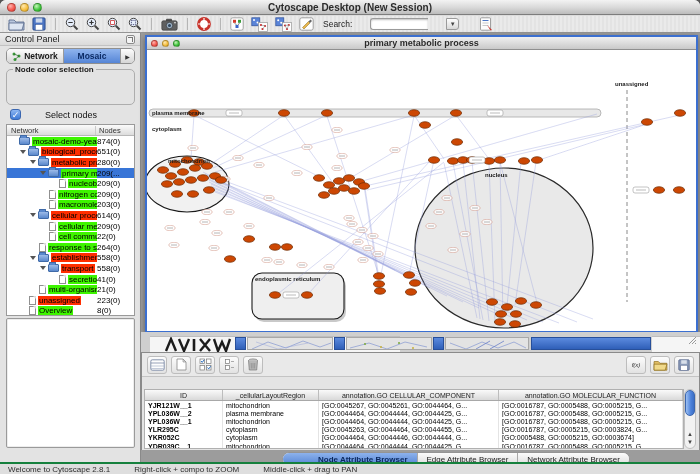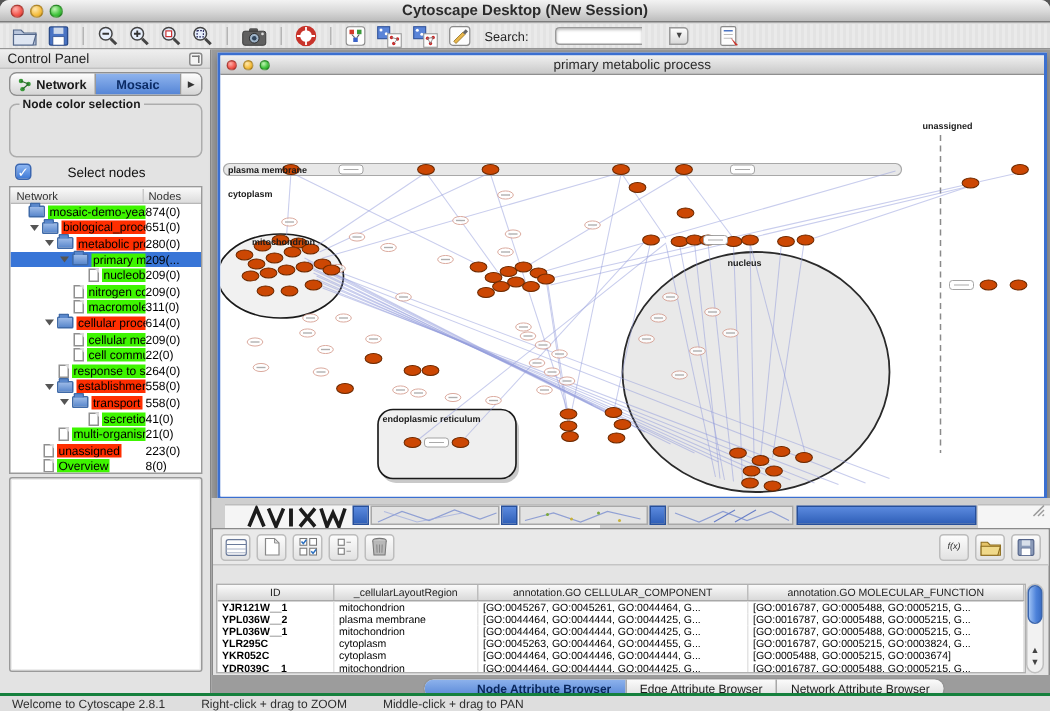--- a/index.html
+++ b/index.html
@@ -85,21 +85,21 @@
   
   .desktop{position:absolute;left:141px;top:33px;right:0;bottom:12px;background:#9c9c9c;}
 
   
   .net-window{position:absolute;left:4px;top:2px;width:553px;height:298px;border:2px solid #3b6fd0;
     background:#fff;box-shadow:0 2px 6px rgba(0,0,0,.4);}
   .net-titlebar{height:13px;background:linear-gradient(#f0f0f0,#c9c9c9);border-bottom:1px solid #8f8f8f;
     position:relative;display:flex;align-items:center;justify-content:center;}
   .net-lights{position:absolute;left:4px;top:3px;display:flex;gap:4px;}
   .net-lights .light{width:7px;height:7px;}
-  .net-title{font-size:9px;font-weight:normal;color:#2b2b2b;}
+  .net-title{font-size:9px;font-weight:bold;color:#2b2b2b;}
   .net-canvas{position:relative;width:100%;height:281px;background:#fff;overflow:hidden;}
 
   
   .strip{position:absolute;left:0;top:299px;width:559px;height:21px;background:#cfcfcf;}
   .strip-white{position:absolute;background:#f5f5f5;border-top:1px solid #bdbdbd;}
   .strip-blue{position:absolute;top:5px;height:13px;background:linear-gradient(#5b8ade,#2f5fb8);border:1px solid #274f9a;}
   .strip-panel{position:absolute;top:5px;height:13px;background:#e3e3e3;border:1px solid #a8a8a8;overflow:hidden;}
   .grip{position:absolute;right:3px;top:2px;}
 
   
@@ -350,21 +350,21 @@
           <div class="tree-row" style="padding-left: 33px;">
             <span class="tri hidden"></span>
             <span class="file-ic"></span>
             <span class="tlabel green">nitrogen compo</span>
             <span class="tcount">209(0)</span>
           </div>
           <div class="tree-row" style="padding-left: 33px;">
             <span class="tri hidden"></span>
             <span class="file-ic"></span>
             <span class="tlabel green">macromolecule</span>
-            <span class="tcount">311(0)</span>
+            <span class="tcount">203(0)</span>
           </div>
           <div class="tree-row" style="padding-left: 23px;">
             <span class="tri"></span>
             <span class="fold-ic"></span>
             <span class="tlabel red">cellular process</span>
             <span class="tcount">614(0)</span>
           </div>
           <div class="tree-row" style="padding-left: 33px;">
             <span class="tri hidden"></span>
             <span class="file-ic"></span>
@@ -809,17 +809,17 @@
 
     <div class="ab-tabs" style="top:419px;left:141px;">
         <div class="ab-tab sel">Node Attribute Browser</div>
         <div class="ab-tab">Edge Attribute Browser</div>
         <div class="ab-tab">Network Attribute Browser</div>
       </div>
   </div>
 
   <div class="statusbar">
     <span>Welcome to Cytoscape 2.8.1</span>
-    <span>Right-click + drag to ZOOM</span>
+    <span>Right-click + compo to ZOOM</span>
     <span>Middle-click + drag to PAN</span>
   </div>
 
 </div>
 
 </body></html>

